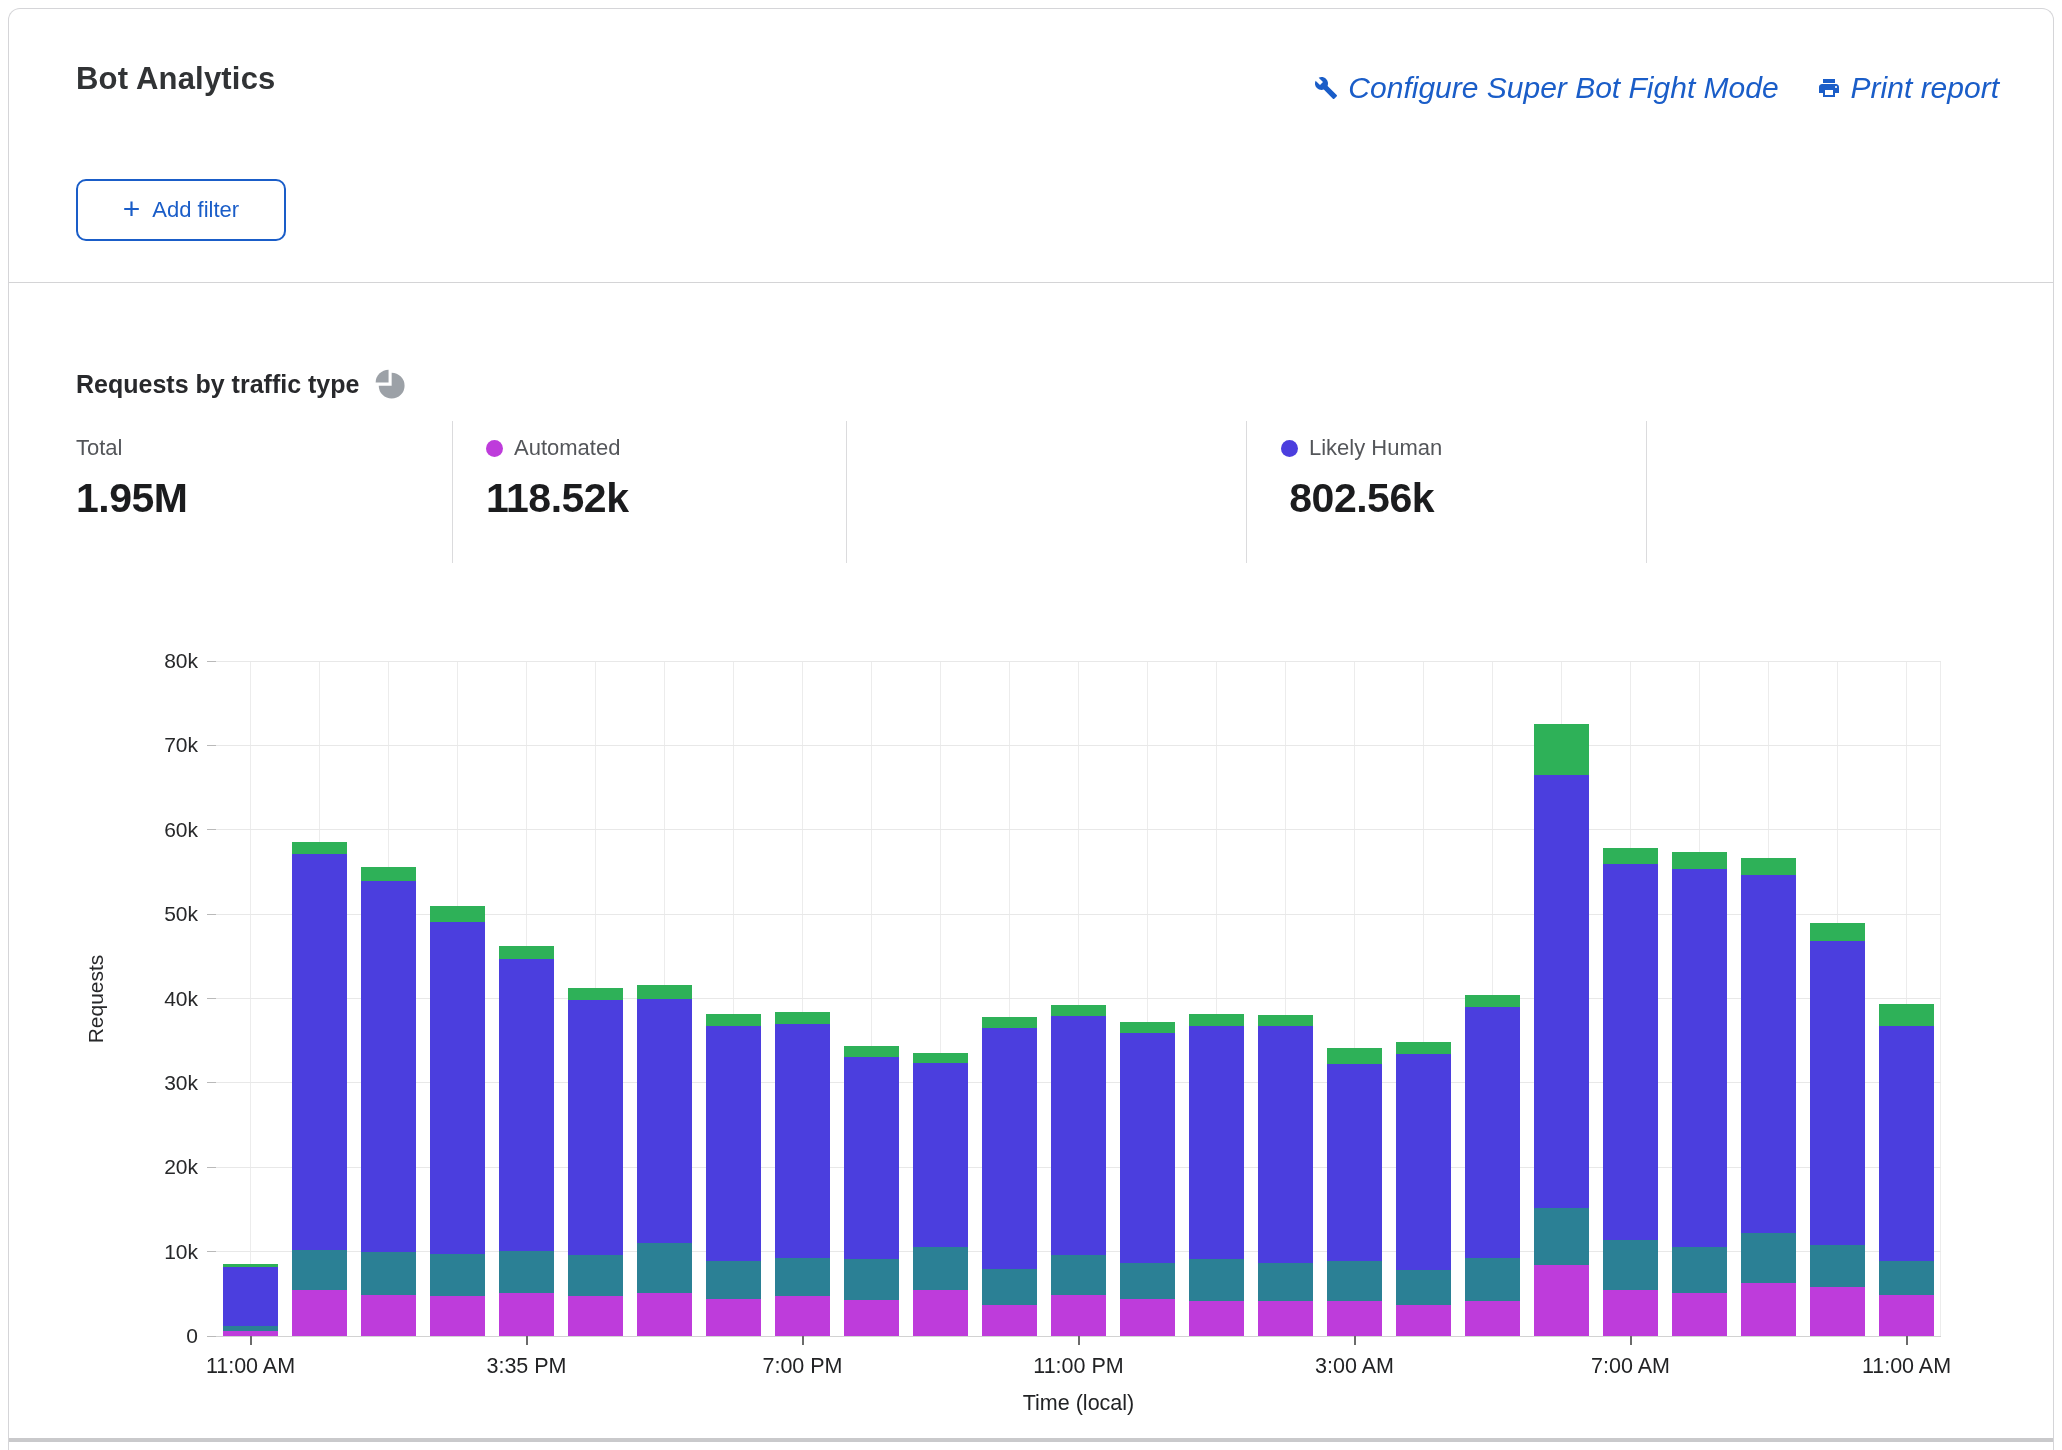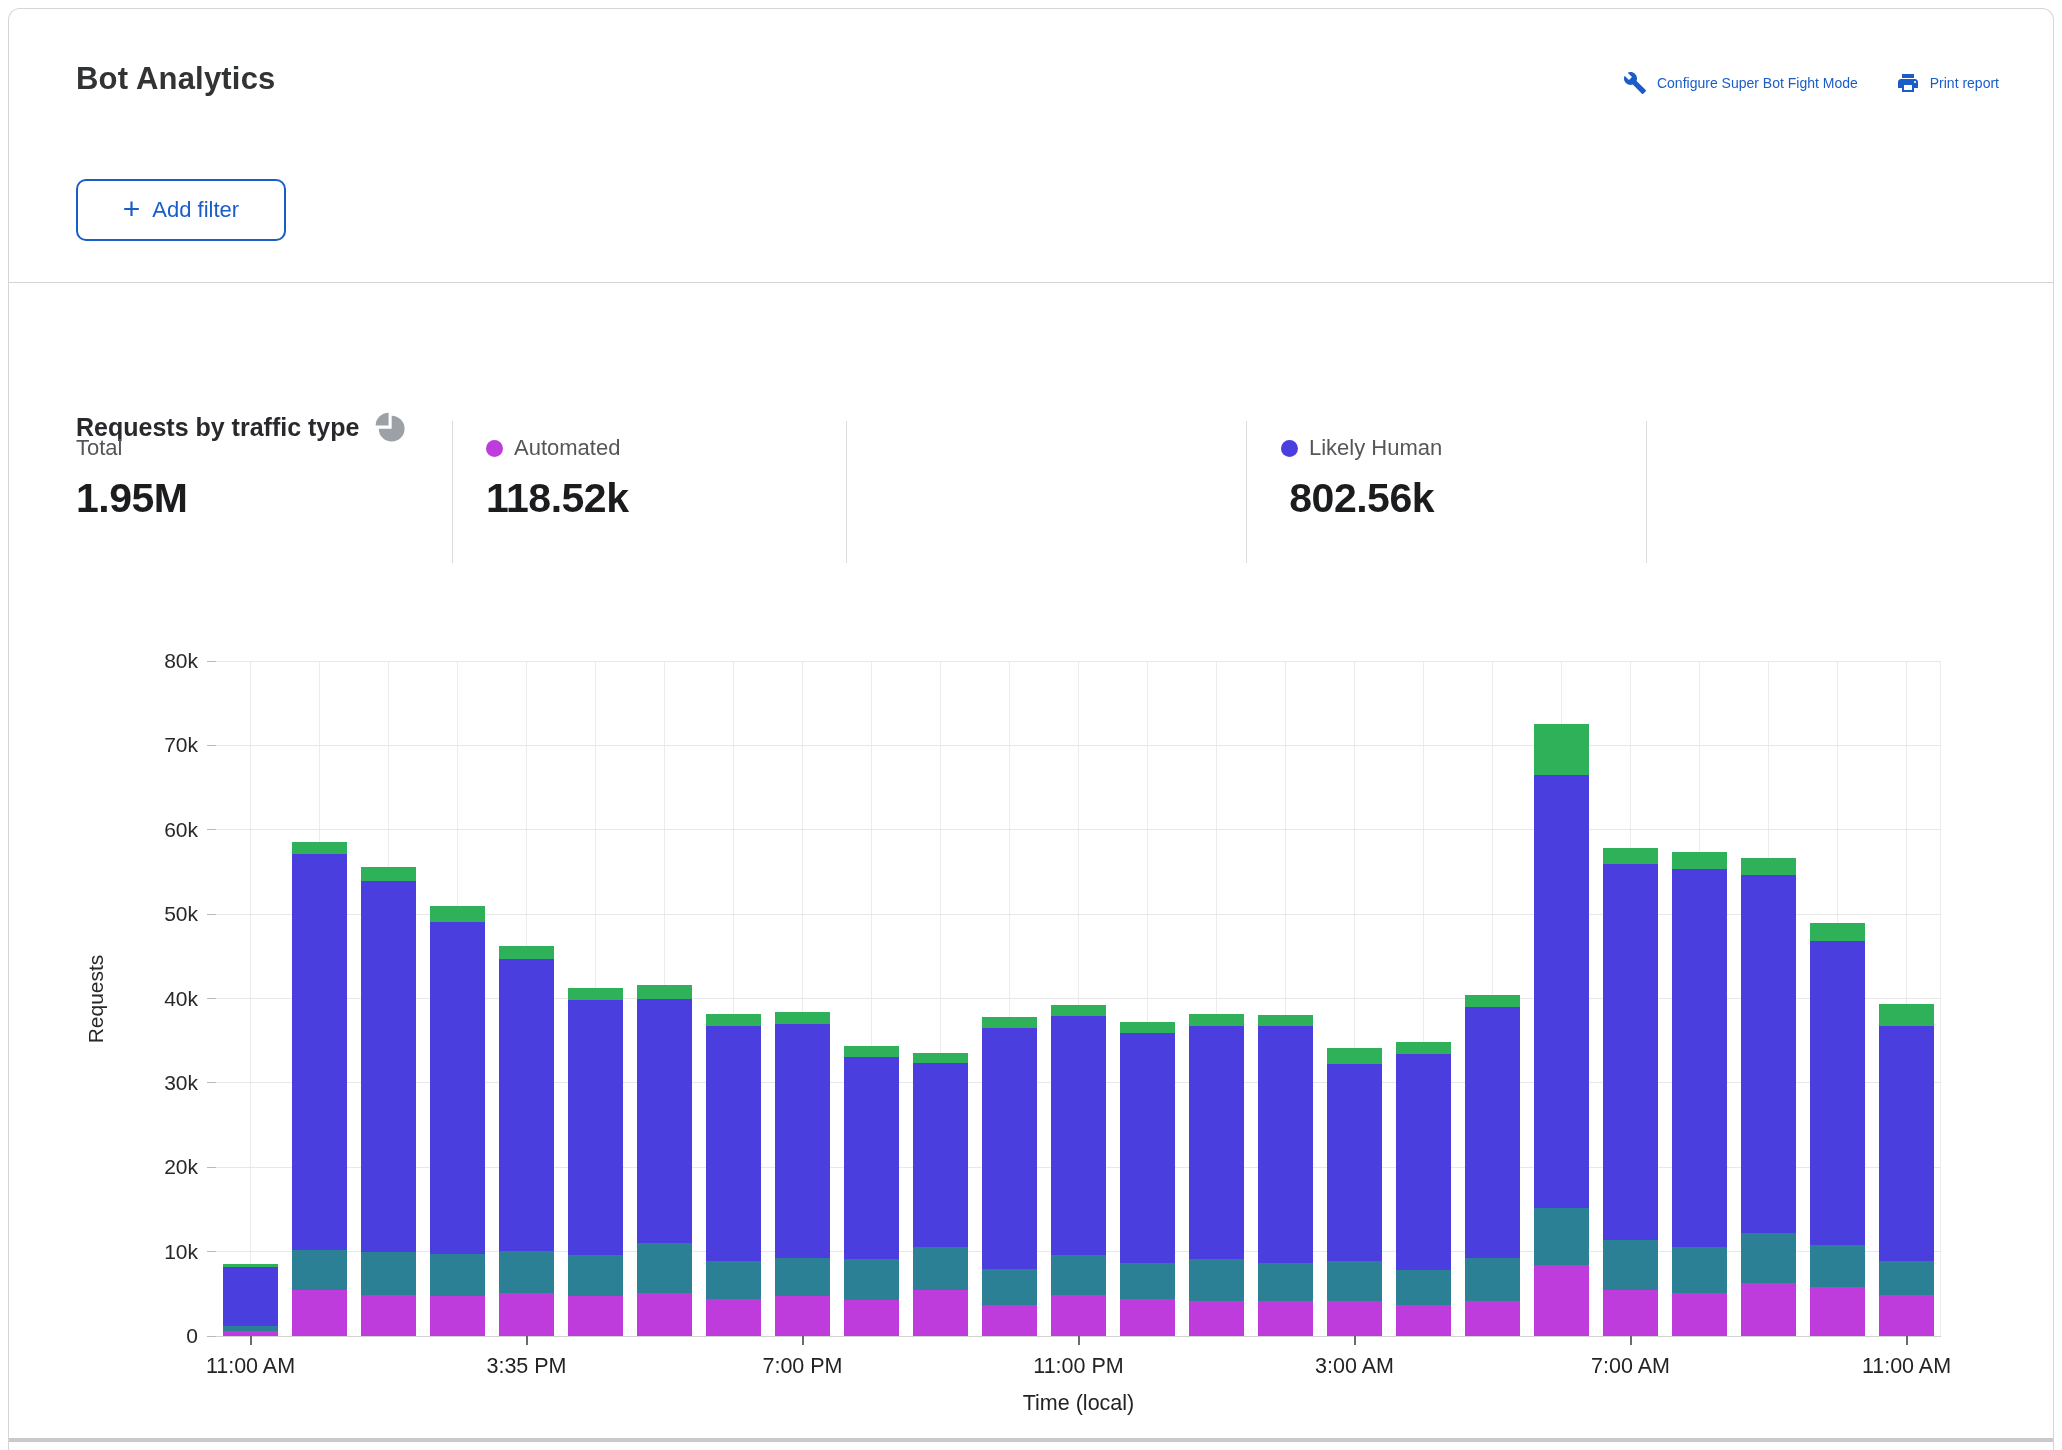--- a/index.html
+++ b/index.html
@@ -14,21 +14,21 @@
     border-radius:12px 12px 0 0;
   }
   
   .page-title {
     position:absolute; left:67px; top:52px;
     font-size:31px; font-weight:700; color:#313335; letter-spacing:.2px;
   }
   .header-links {
     position:absolute; right:54px; top:62px; display:flex; gap:38px; align-items:center;
   }
-  .hlink { display:flex; align-items:center; gap:10px; font-size:14px; cursor:pointer; }
+  .hlink { display:flex; align-items:center; gap:10px; font-size:30px; cursor:pointer;font-style:italic; }
   .hlink, .hlink span { color:var(--link); }
   .btn-add-filter {
     position:absolute; left:67px; top:170px; width:210px; height:62px;
     border:2px solid var(--link); border-radius:10px; background:#fff;
     display:flex; align-items:center; justify-content:center; gap:12px;
     font-size:22px; color:var(--link); cursor:pointer; font-weight:500;
   }
   .btn-add-filter .plus { font-size:30px; font-weight:400; line-height:1; margin-top:-3px; }
   .select-range {
     position:absolute; left:1691px; top:162px; width:311px; height:68px;
@@ -37,21 +37,21 @@
     cursor:pointer;
   }
   .select-range .caret {
     margin-left:auto; width:0; height:0;
     border-left:10px solid transparent; border-right:10px solid transparent;
     border-top:12px solid #4a4f54;
   }
   .divider-h { position:absolute; left:0; top:273px; width:100%; height:1px; background:#d4d4d6; }
 
   
-  .section-title-row { position:absolute; left:67px; top:360px; display:flex; align-items:center; gap:16px;margin-top:43px; }
+  .section-title-row { position:absolute; left:67px; top:360px; display:flex; align-items:center; gap:16px; }
   .section-title { font-size:25px; font-weight:700; color:#28292c; }
 
   .stats-row { position:absolute; left:0; top:412px; width:100%; height:150px; }
   .stat { position:absolute; top:14px;text-align:center; }
   .stat-label-row { display:flex; align-items:center; gap:11px; font-size:22px; color:#54565a; }
   .stat-dot { width:17px; height:17px; border-radius:50%; flex:0 0 auto; }
   .stat-value { font-size:41px; font-weight:700; color:#1b1c1e; margin-top:14px; letter-spacing:-.5px; }
   .stat-divider { position:absolute; top:0; width:1px; height:142px; background:#dbdbdd; }
 
   

